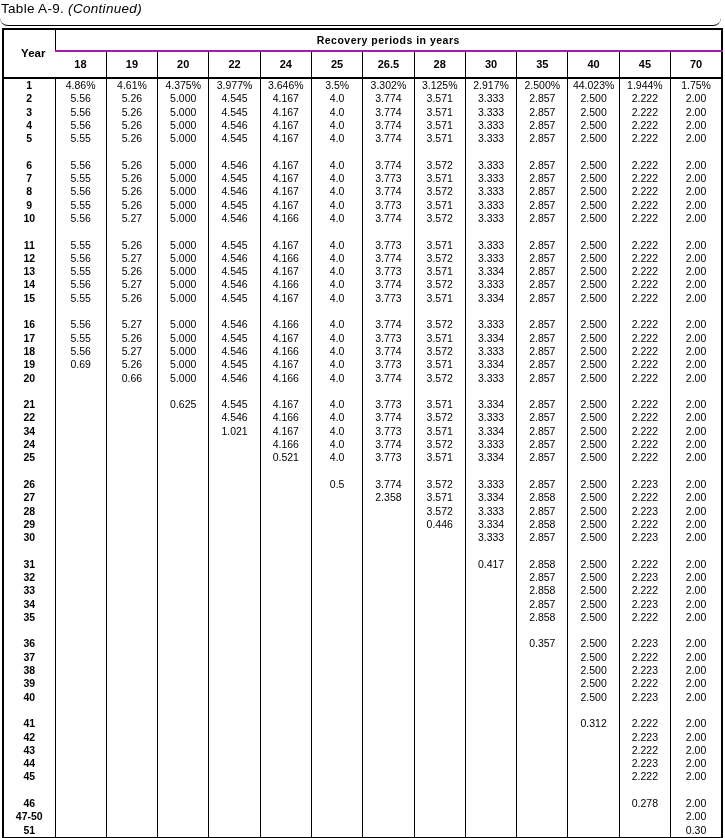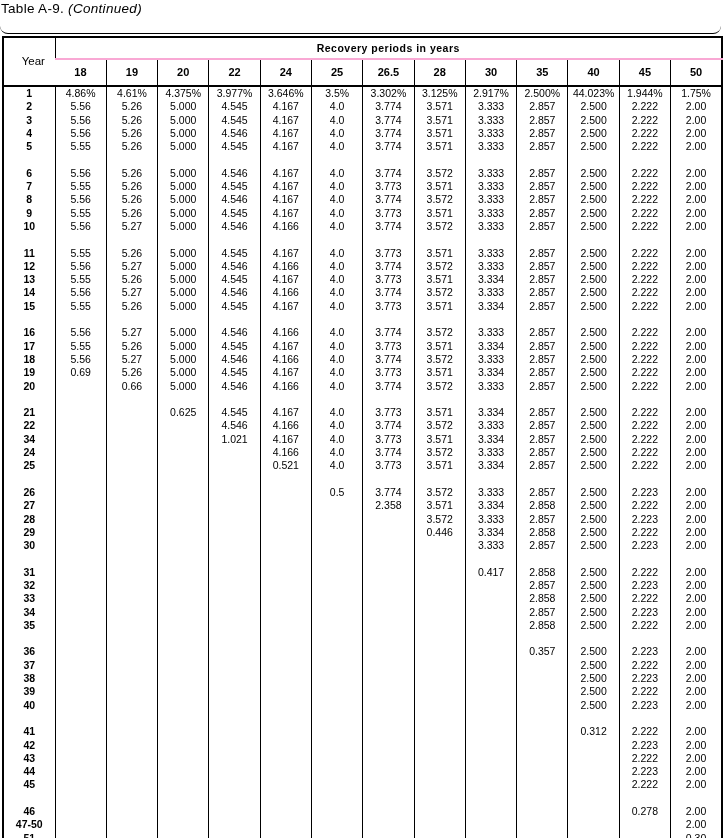--- a/index.html
+++ b/index.html
@@ -9,21 +9,21 @@
     background: #ffffff;
     color: #000;
     font-family: "Liberation Sans", "DejaVu Sans", sans-serif;
   }
   .page { width: 725px; height: 838px; overflow: hidden; }
 
   .title-bar {
     width: 721px;
     font-size: 13.5px;
     line-height: 16px;
-    padding: 1px 0 16px 1px;
+    padding: 1px 0 8px 1px;
     border-bottom: 1px solid #000;
     letter-spacing: 0.3px;
     border-radius: 8px;
   }
   .title-bar .cont { font-style: italic; }
 
   table.a9 {
     border-collapse: collapse;
     table-layout: fixed;
     width: 721px;
@@ -39,32 +39,32 @@
     font-size: 10.5px;
     line-height: 13.3px;
     height: 13.3px;
     overflow: hidden;
     white-space: nowrap;
     border-left: 1px solid #000;
   }
   th:first-child, td:first-child { border-left: none; }
 
   th.year-hdr {
-    font-weight: normal;
+    font-weight: bold;
     font-size: 11.5px;
     border-bottom: 2px solid #000;
     border-left: none;
     padding-left: 8px;
   }
   th.group-hdr {
     font-weight: bold;
     font-size: 10.5px;
     height: 20px;
     line-height: 20px;
-    border-bottom: 2px solid #f9a8d4;
+    border-bottom: 2px solid #a21caf;
     letter-spacing: 0.5px;
     margin-left: 45px;
   }
   tr.num-row th {
     font-weight: bold;
     font-size: 11px;
     height: 25px;
     line-height: 25px;
     border-bottom: 2px solid #000;
   }
@@ -109,21 +109,21 @@
           <th>20</th>
           <th>22</th>
           <th>24</th>
           <th>25</th>
           <th>26.5</th>
           <th>28</th>
           <th>30</th>
           <th>35</th>
           <th>40</th>
           <th>45</th>
-          <th>50</th>
+          <th>70</th>
         </tr>
     </thead>
     <tbody>
         <tr>
           <td class="year">1</td>
           <td>4.86%</td>
           <td>4.61%</td>
           <td>4.375%</td>
           <td>3.977%</td>
           <td>3.646%</td>

